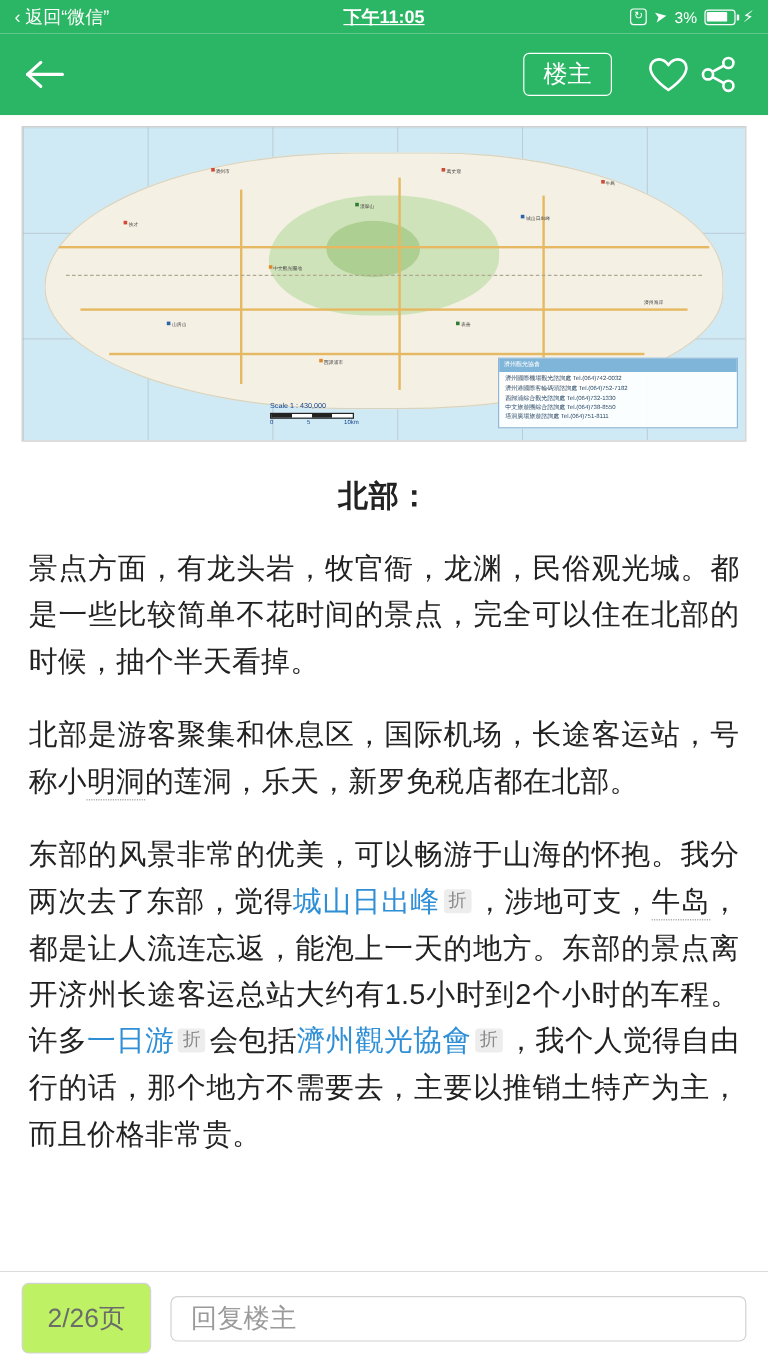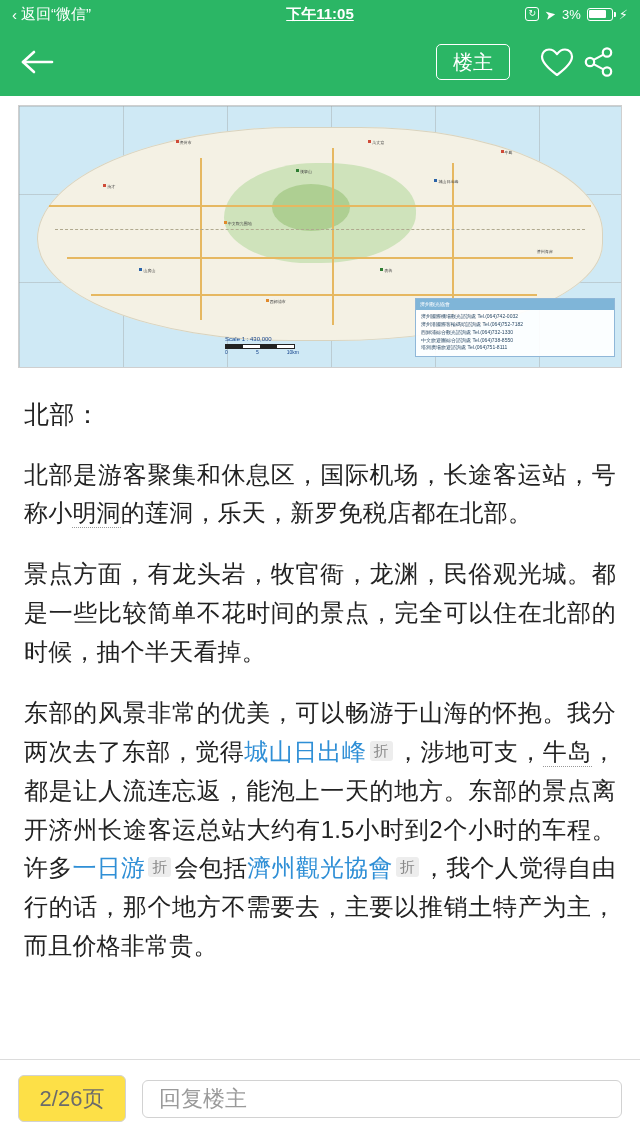--- a/index.html
+++ b/index.html
@@ -250,24 +250,25 @@
     width: 74px; font-size: 5px;
   }
 
   
   .article {
     padding: 0 24px;
     color: #222;
   }
   .h-sec {
     font-size: 25px;
-    font-weight: normal;
+    font-weight: bold;
     margin: 28px 0 0 0;
     line-height: 1.5;
     letter-spacing: .5px;
+    text-align: center;
   }
   .para {
     font-size: 24px;
     line-height: 1.62;
     margin-top: 22px;
     letter-spacing: .2px;
     text-align: justify;
   }
   .u-dot {
     border-bottom: 1px dotted #999;
@@ -295,28 +296,28 @@
     border-top: 1px solid #dcdcdc;
     background: #ffffff;
     display: flex;
     align-items: center;
     padding: 0 18px;
     gap: 16px;
   }
   .page-chip {
     border: 1px solid #d2d2d2;
     border-radius: 6px;
-    height: 47px;
+    height: 59px;
     min-width: 108px;
     display: flex;
     align-items: center;
     justify-content: center;
     font-size: 22px;
     color: #6b6b6b;
-    background: #fde047;
+    background: #bef264;
   }
   .reply-box {
     flex: 1;
     height: 38px;
     border: 1px solid #d2d2d2;
     border-radius: 6px;
     display: flex;
     align-items: center;
     padding: 0 16px;
     font-size: 22px;
@@ -416,23 +417,23 @@
         <div>西歸浦綜合觀光諮詢處      Tel.(064)732-1330</div>
         <div>中文旅遊團綜合諮詢處      Tel.(064)738-8550</div>
         <div>塔洞廣場旅遊諮詢處        Tel.(064)751-8111</div>
       </div>
     </div>
 
     <div class="article">
 
       <div class="h-sec">北部：</div>
 
+      <div class="para">景点方面，有龙头岩，牧官衙，龙渊，民俗观光城。都是一些比较简单不花时间的景点，完全可以住在北部的时候，抽个半天看掉。</div>
+
       <div class="para">北部是游客聚集和休息区，国际机场，长途客运站，号称小<span class="u-dot">明洞</span>的莲洞，乐天，新罗免税店都在北部。</div>
-
-      <div class="para">景点方面，有龙头岩，牧官衙，龙渊，民俗观光城。都是一些比较简单不花时间的景点，完全可以住在北部的时候，抽个半天看掉。</div>
 
 
       <div class="para">东部的风景非常的优美，可以畅游于山海的怀抱。我分两次去了东部，觉得<span class="lnk">城山日出峰</span><span class="tag-zhe">折</span>，涉地可支，<span class="u-dot">牛岛</span>，都是让人流连忘返，能泡上一天的地方。东部的景点离开济州长途客运总站大约有1.5小时到2个小时的车程。许多<span class="lnk">一日游</span><span class="tag-zhe">折</span>会包括<span class="lnk">濟州觀光協會</span><span class="tag-zhe">折</span>，我个人觉得自由行的话，那个地方不需要去，主要以推销土特产为主，而且价格非常贵。</div>
 
     </div>
   </div>
 
   <div class="bottombar">
     <div class="page-chip">2/26页</div>
     <div class="reply-box">回复楼主</div>

